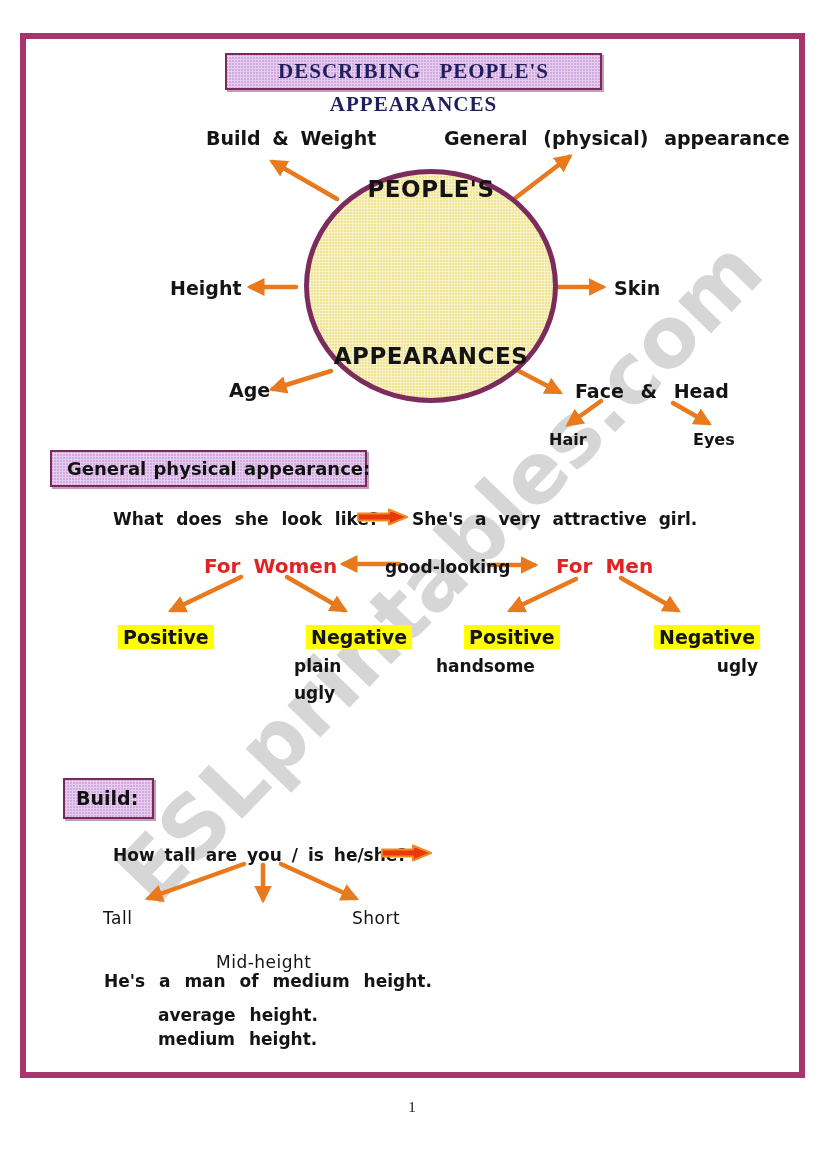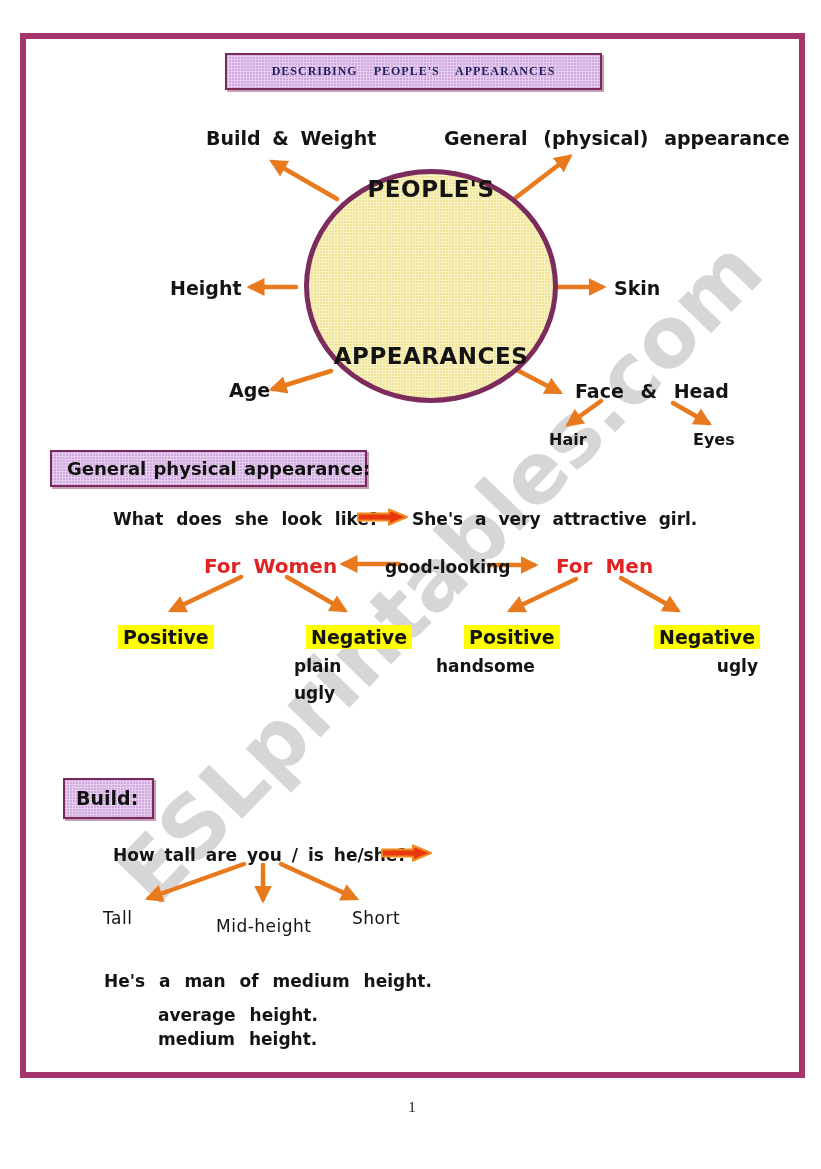--- a/index.html
+++ b/index.html
@@ -39,21 +39,21 @@
   .dotted{
     background-color:var(--heading-bg);
     background-image:radial-gradient(rgba(255,255,255,.45) 1px, rgba(255,255,255,0) 1.2px);
     background-size:3px 3px;
   }
   .title-box{
     left:225px;top:53px;width:373px;height:33px;z-index:4;
     border:2px solid var(--heading-border);
     box-shadow:2px 2px 0 rgba(122,42,90,.45);
     text-align:center;line-height:33px;
-    font-family:"Liberation Serif",serif;font-weight:700;font-size:12px;
+    font-family:"Liberation Serif",serif;font-weight:700;font-size:21px;
     letter-spacing:1px;word-spacing:12px;color:var(--title-text);
   }
   .circle{
     left:304px;top:169px;width:254px;height:234px;box-sizing:border-box;
     border:5px solid var(--circle-border);border-radius:50%;z-index:3;
     background-color:var(--circle-fill);
     background-image:radial-gradient(rgba(255,255,255,.5) 1px, rgba(255,255,255,0) 1.2px);
     background-size:3px 3px;
     display:flex;flex-direction:column;align-items:center;justify-content:space-between;
     padding-bottom:26px;
@@ -166,21 +166,21 @@
   </div>
 
   <div class="abs sec-head hgt-head dotted">Build:</div>
 
   <div class="abs qa" style="left:113px;top:845px;word-spacing:4px;">How tall are you / is he/she?</div>
   <svg class="abs block-arrow" style="left:381px;top:844px;" width="52" height="18" viewBox="0 0 52 18">
     <path class="ba-path" d="M1 5.5 H32 V1.5 L50 9 L32 16.5 V12.5 H1 Z"></path>
   </svg>
 
   <div class="abs opt" style="left:103px;top:908px;">Tall</div>
-  <div class="abs opt" style="left:216px;top:916px;">Mid-height</div>
+  <div class="abs opt" style="left:216px;top:952px;">Mid-height</div>
   <div class="abs opt" style="left:352px;top:908px;">Short</div>
 
   <div class="abs sentence" style="left:104px;top:971px;">He's a man of medium height.</div>
   <div class="abs sentence" style="left:158px;top:981px;margin-top:48px;">medium height.</div>
   <div class="abs sentence" style="left:158px;top:1005px;">average height.</div>
 
   <div class="abs pagenum">1</div>
 
 </div>
 

